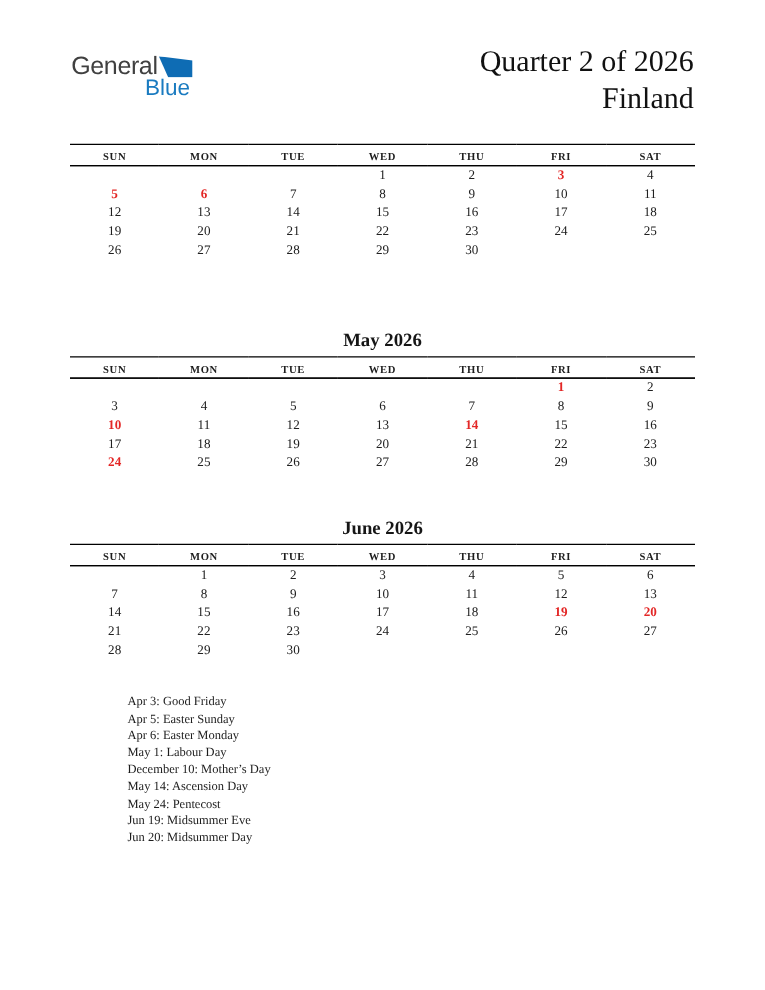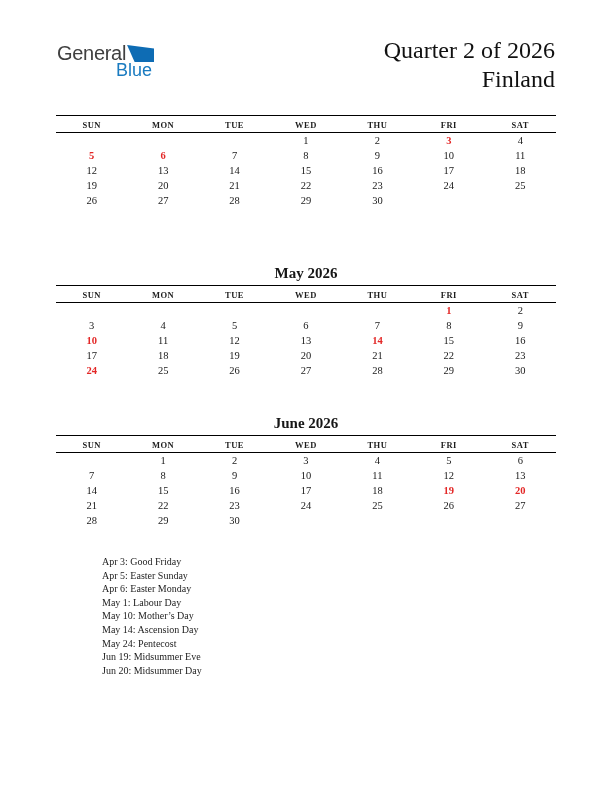--- a/index.html
+++ b/index.html
@@ -260,20 +260,20 @@
           </tbody>
         </table>
       </div>
     </div>
 
   <div class="holidays" id="holidays">
       <div class="holiday-item">Apr 3: Good Friday</div>
       <div class="holiday-item">Apr 5: Easter Sunday</div>
       <div class="holiday-item">Apr 6: Easter Monday</div>
       <div class="holiday-item">May 1: Labour Day</div>
-      <div class="holiday-item">May 10: Mother’s Day</div>
+      <div class="holiday-item">December 10: Mother’s Day</div>
       <div class="holiday-item">May 14: Ascension Day</div>
       <div class="holiday-item">May 24: Pentecost</div>
       <div class="holiday-item">Jun 19: Midsummer Eve</div>
       <div class="holiday-item">Jun 20: Midsummer Day</div>
     </div>
 
 </div>
 
 </body></html>

